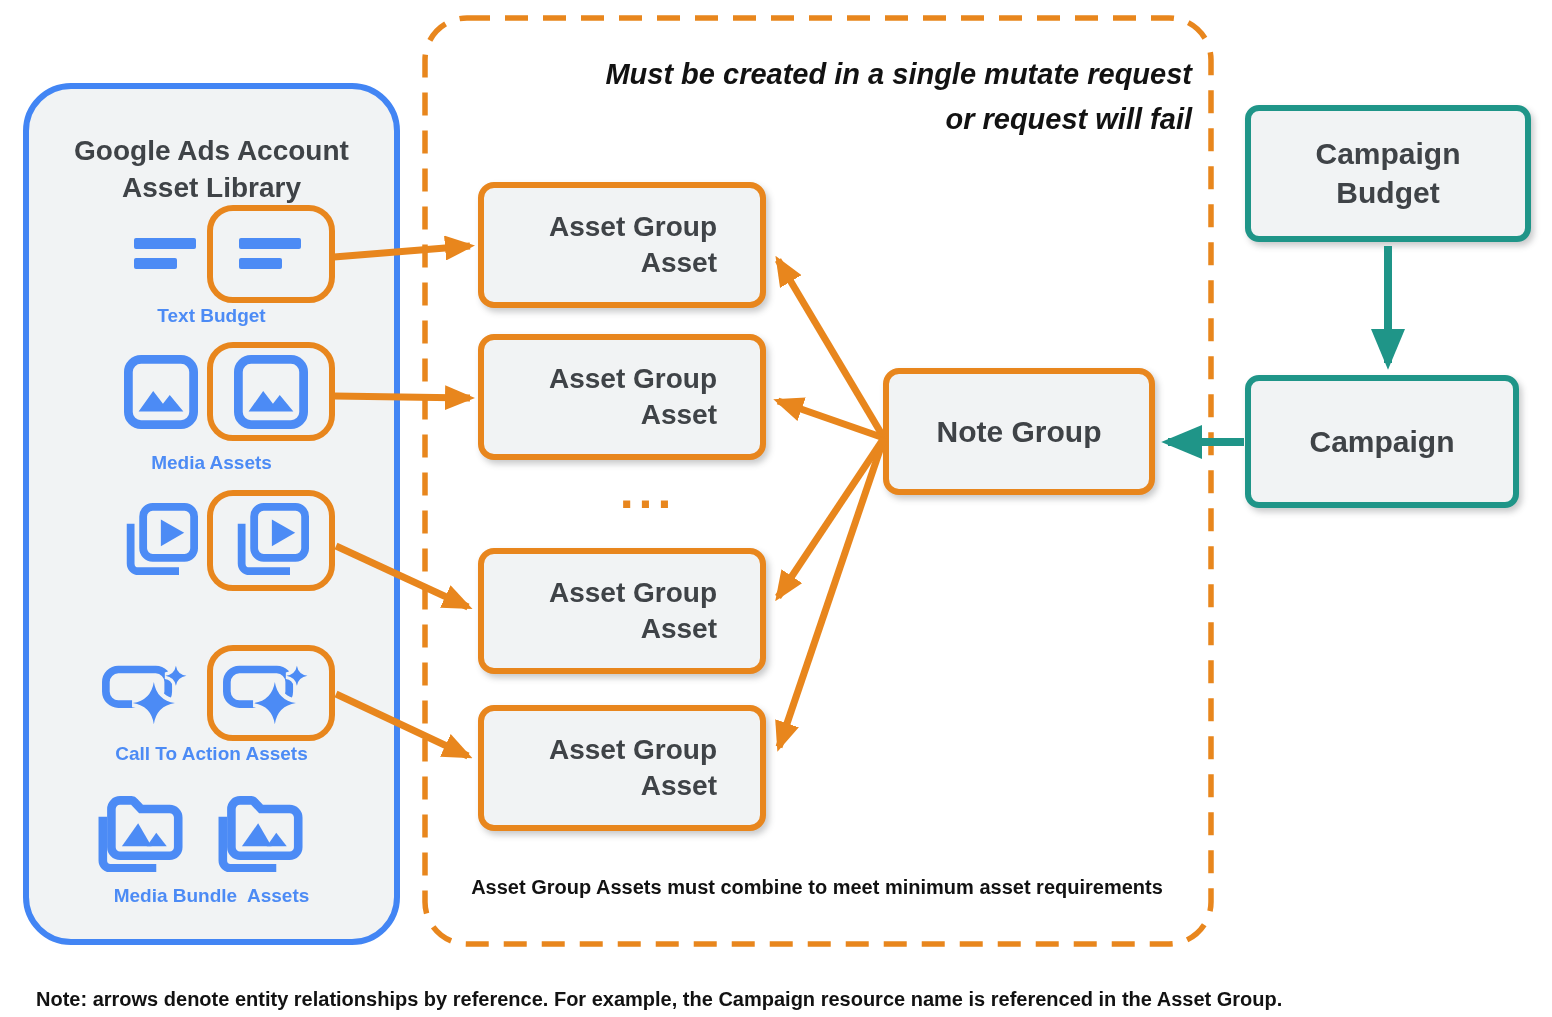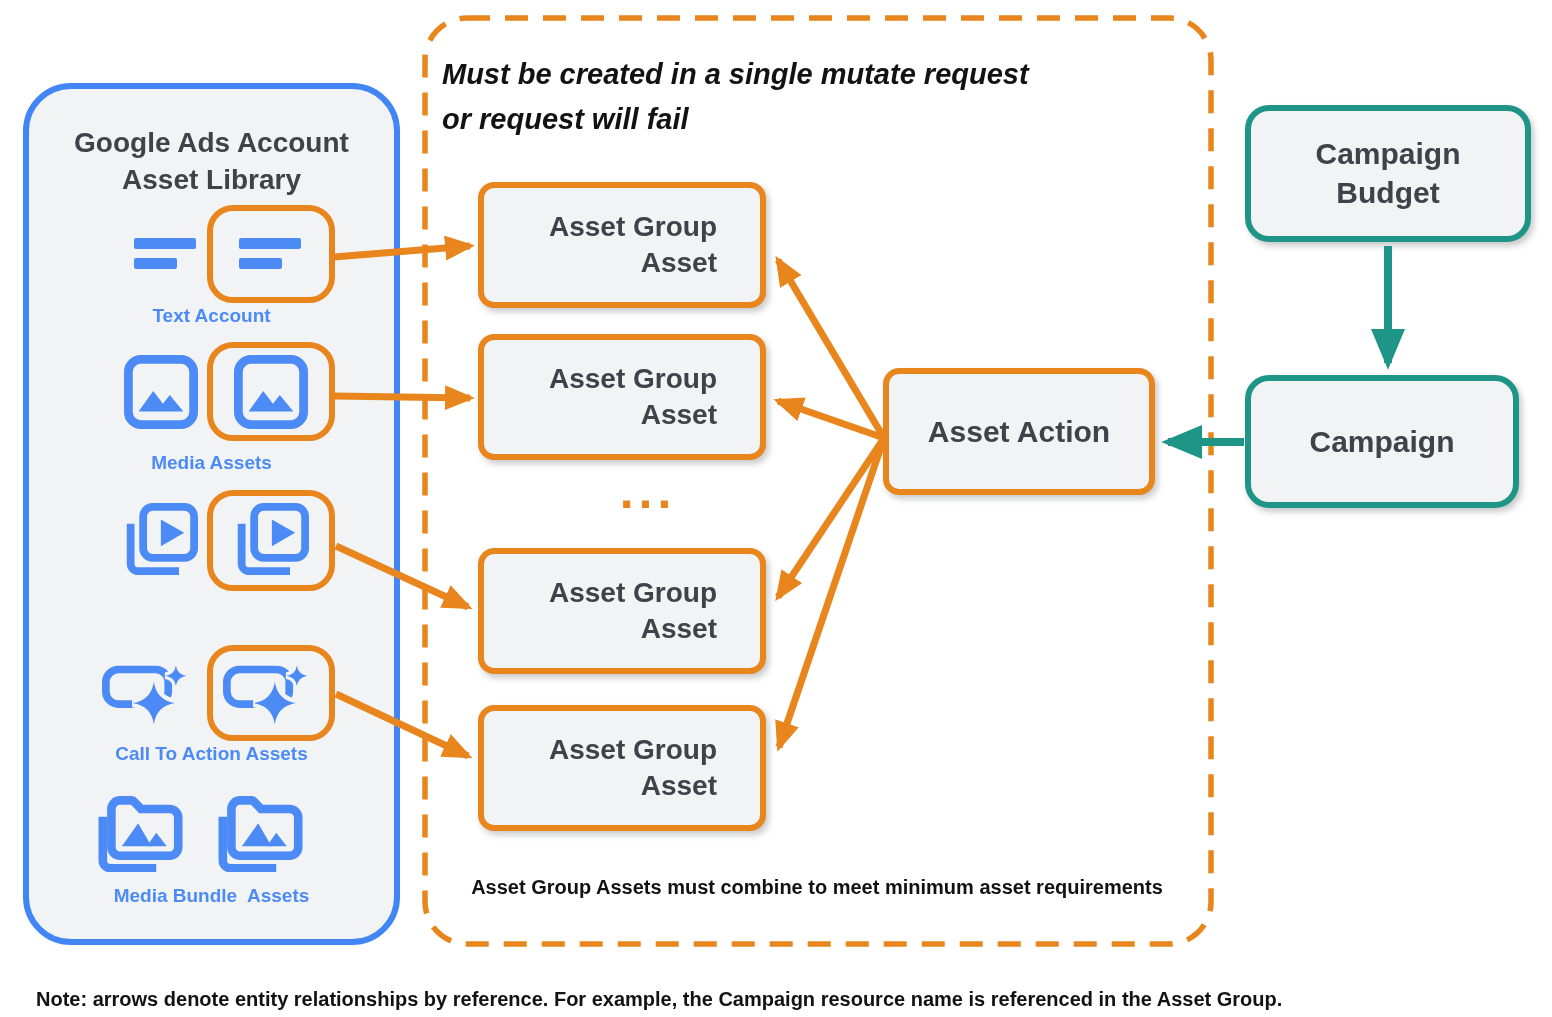--- a/index.html
+++ b/index.html
@@ -24,39 +24,39 @@
     background:var(--fill);
     border:6px solid var(--blue);
     border-radius:48px;
     z-index:2;
   }
   .library-title{
     position:absolute;top:28px;left:0;right:0;
     text-align:center;
     font-size:28px;font-weight:bold;color:var(--dark);line-height:1.32;
   }
-  .library-title .inner{width:330px;margin:8px auto;}
+  .library-title .inner{width:330px;margin:16px auto;}
   .icon-pair{
     position:absolute;display:flex;align-items:center;gap:9px;
   }
   .hl{
     border:6px solid var(--orange);
     border-radius:26px;
     display:flex;align-items:center;justify-content:center;
   }
   .lib-label{
     position:absolute;left:0;right:0;text-align:center;
     font-size:19px;font-weight:bold;color:var(--icon-blue);
     white-space:pre;
   }
 
   
   .dashed-wrap{left:422px;top:15px;width:792px;height:932px;z-index:1;}
   .mutate-title{
-    left:442px;top:52px;width:750px;text-align:left;
+    left:442px;top:52px;width:750px;text-align:right;
     font-size:29px;font-weight:bold;font-style:italic;color:var(--black);
     line-height:1.55;z-index:3;
   }
   .footnote{
     left:432px;top:876px;width:770px;text-align:center;
     font-size:20px;font-weight:bold;color:var(--black);z-index:3;
   }
   .ellipsis{
     left:598px;top:462px;width:100px;text-align:center;
     font-size:50px;font-weight:bold;color:var(--orange);letter-spacing:5px;z-index:3;
@@ -66,21 +66,21 @@
   .ebox{
     position:absolute;
     background:var(--fill);
     display:flex;align-items:center;justify-content:center;
     text-align:center;
     font-weight:bold;color:var(--dark);
     box-shadow:3px 4px 6px rgba(60,64,67,.28);
     z-index:3;
   }
   .ebox.orange{border:6px solid var(--orange);border-radius:16px;font-size:28px;}
-  .ebox.teal{border:6px solid var(--teal);border-radius:24px;font-size:30px;}
+  .ebox.teal{border:6px solid var(--teal);border-radius:14px;font-size:30px;}
   .ebox .wrap2{width:190px;line-height:1.28;}
 
   .aga{left:478px;width:288px;height:126px;text-align:right;}
 
   .note{
     left:36px;top:988px;width:1500px;
     font-size:20px;font-weight:bold;color:var(--black);z-index:3;
   }
 
   .arrows{left:0;top:0;width:1552px;height:1017px;z-index:4;pointer-events:none;}
@@ -132,21 +132,21 @@
   <div class="icon-pair" style="top:116px;height:98px;right:59px">
     <svg style="width:64px;height:34px">
         <use href="#sym-text"></use>
       </svg>
     <div class="hl" style="width:128px;height:98px">
       <svg style="width:64px;height:34px">
           <use href="#sym-text"></use>
         </svg>
     </div>
   </div>
-  <div class="lib-label" style="top:216px">Text Account</div>
+  <div class="lib-label" style="top:216px">Text Budget</div>
 
   <div class="icon-pair" style="top:253px;height:99px;right:59px">
     <svg style="width:74px;height:74px">
         <use href="#sym-image"></use>
       </svg>
     <div class="hl" style="width:128px;height:99px">
       <svg style="width:74px;height:74px">
           <use href="#sym-image"></use>
         </svg>
     </div>
@@ -202,21 +202,21 @@
 <div class="abs ebox orange aga" style="top:548px">
   <div class="wrap2">Asset Group Asset</div>
 </div>
 <div class="abs ebox orange aga" style="top:705px">
   <div class="wrap2">Asset Group Asset</div>
 </div>
 
 <div class="abs footnote">Asset Group Assets must combine to meet minimum asset requirements</div>
 
 <div class="abs ebox orange" style="left:883px;top:368px;width:272px;height:127px;font-size:30px">
-  <div>Asset Action</div>
+  <div>Note Group</div>
 </div>
 
 <div class="abs ebox teal" style="left:1245px;top:105px;width:286px;height:137px">
   <div class="wrap2">Campaign Budget</div>
 </div>
 
 <div class="abs ebox teal" style="left:1245px;top:375px;width:274px;height:133px">
   <div>Campaign</div>
 </div>
 

